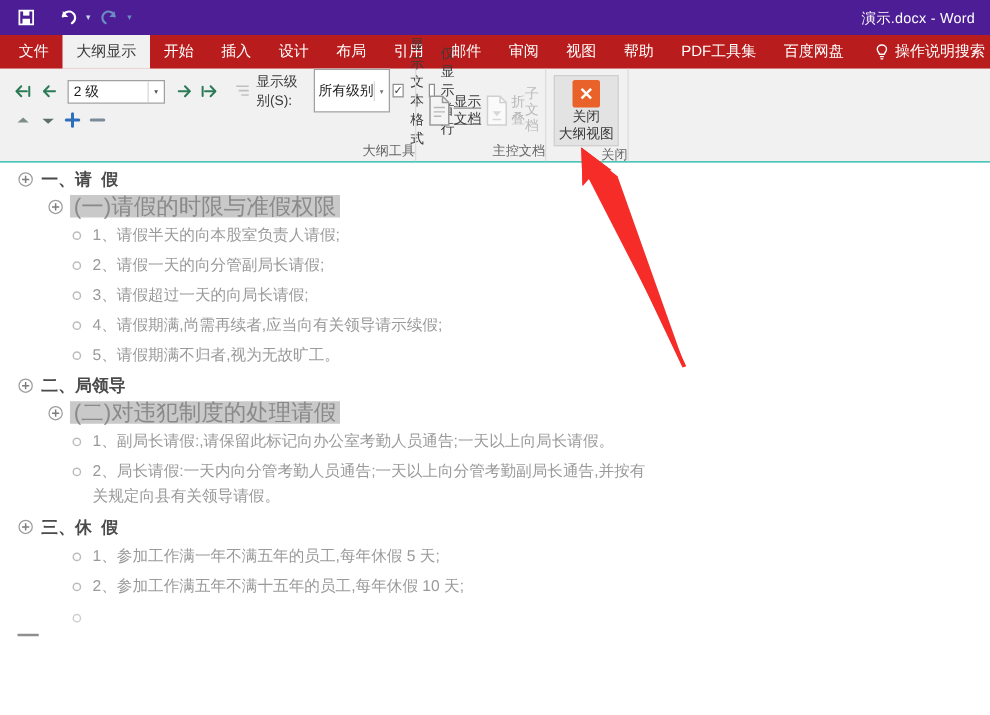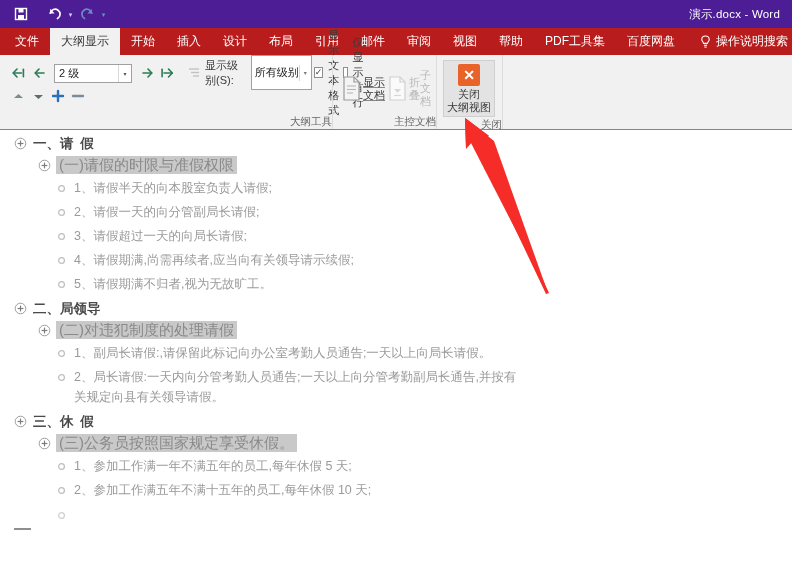--- a/index.html
+++ b/index.html
@@ -218,32 +218,32 @@
     display: flex; align-items: center; justify-content: center;
   }
   .m-plus { width: 13px; height: 13px; }
   .m-dot  { width: 13px; height: 13px; }
   .ol-text { white-space: pre-wrap; }
 
   
   .lv1 { padding: 4px 0 3px 14px; }
   .lv1 .marker { margin-right: 6px; margin-top: 2px; }
   .lv1 .ol-text {
-    font-family: Liberation Serif, serif;
+    font-family: Liberation Sans, sans-serif;
     font-weight: bold;
     font-size: 13.5px;
     color: #4a4a4a;
     line-height: 17px;
   }
 
   
   .lv2 { padding: 1px 0 2px 38px; }
   .lv2 .marker { margin-right: 5px; margin-top: 3px; }
   .lv2 .ol-text {
-    font-size: 15px;
+    font-size: 18px;
     color: #8a8a8a;
     background: #c9c9c9;
     line-height: 16px;
     padding: 1px 3px;
   }
 
   
   .lvb { padding: 2px 0 2px 55px; }
   .lvb .marker { margin-right: 6px; margin-top: 4px; }
   .lvb .ol-text {
@@ -573,30 +573,20 @@
     <span class="marker">
       <svg class="m-plus" viewBox="0 0 13 13">
           <circle cx="6.5" cy="6.5" r="5.3" fill="none" stroke="#9d9d9d" stroke-width="1"></circle>
           <line x1="6.5" y1="3.6" x2="6.5" y2="9.4" stroke="#7d7d7d" stroke-width="1.2"></line>
           <line x1="3.6" y1="6.5" x2="9.4" y2="6.5" stroke="#7d7d7d" stroke-width="1.2"></line>
         </svg>
     </span>
     <span class="ol-text">三、休  假</span>
   </div>
 
-  <div class="ol-row lv2">
-    <span class="marker">
-      <svg class="m-plus" viewBox="0 0 13 13">
-          <circle cx="6.5" cy="6.5" r="5.3" fill="none" stroke="#9d9d9d" stroke-width="1"></circle>
-          <line x1="6.5" y1="3.6" x2="6.5" y2="9.4" stroke="#7d7d7d" stroke-width="1.2"></line>
-          <line x1="3.6" y1="6.5" x2="9.4" y2="6.5" stroke="#7d7d7d" stroke-width="1.2"></line>
-        </svg>
-    </span>
-    <span class="ol-text">(三)公务员按照国家规定享受休假。</span>
-  </div>
 
   <div class="ol-row lvb">
     <span class="marker">
       <svg class="m-dot" viewBox="0 0 13 13">
           <circle cx="6.5" cy="6.5" r="2.9" fill="none" stroke="#bdbdbd" stroke-width="1.2"></circle>
         </svg>
     </span>
     <span class="ol-text">1、参加工作满一年不满五年的员工,每年休假 5 天;</span>
   </div>
 

